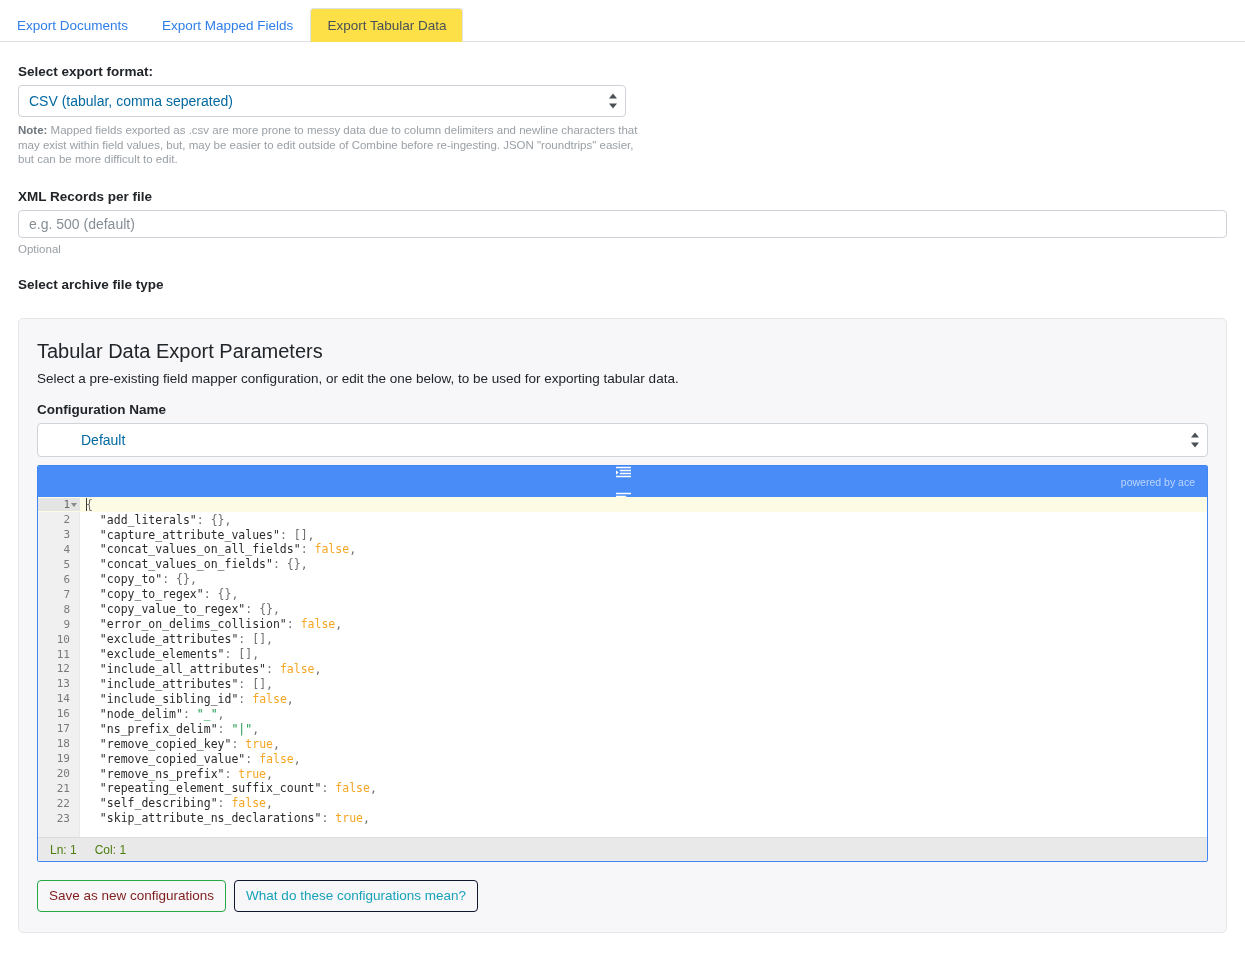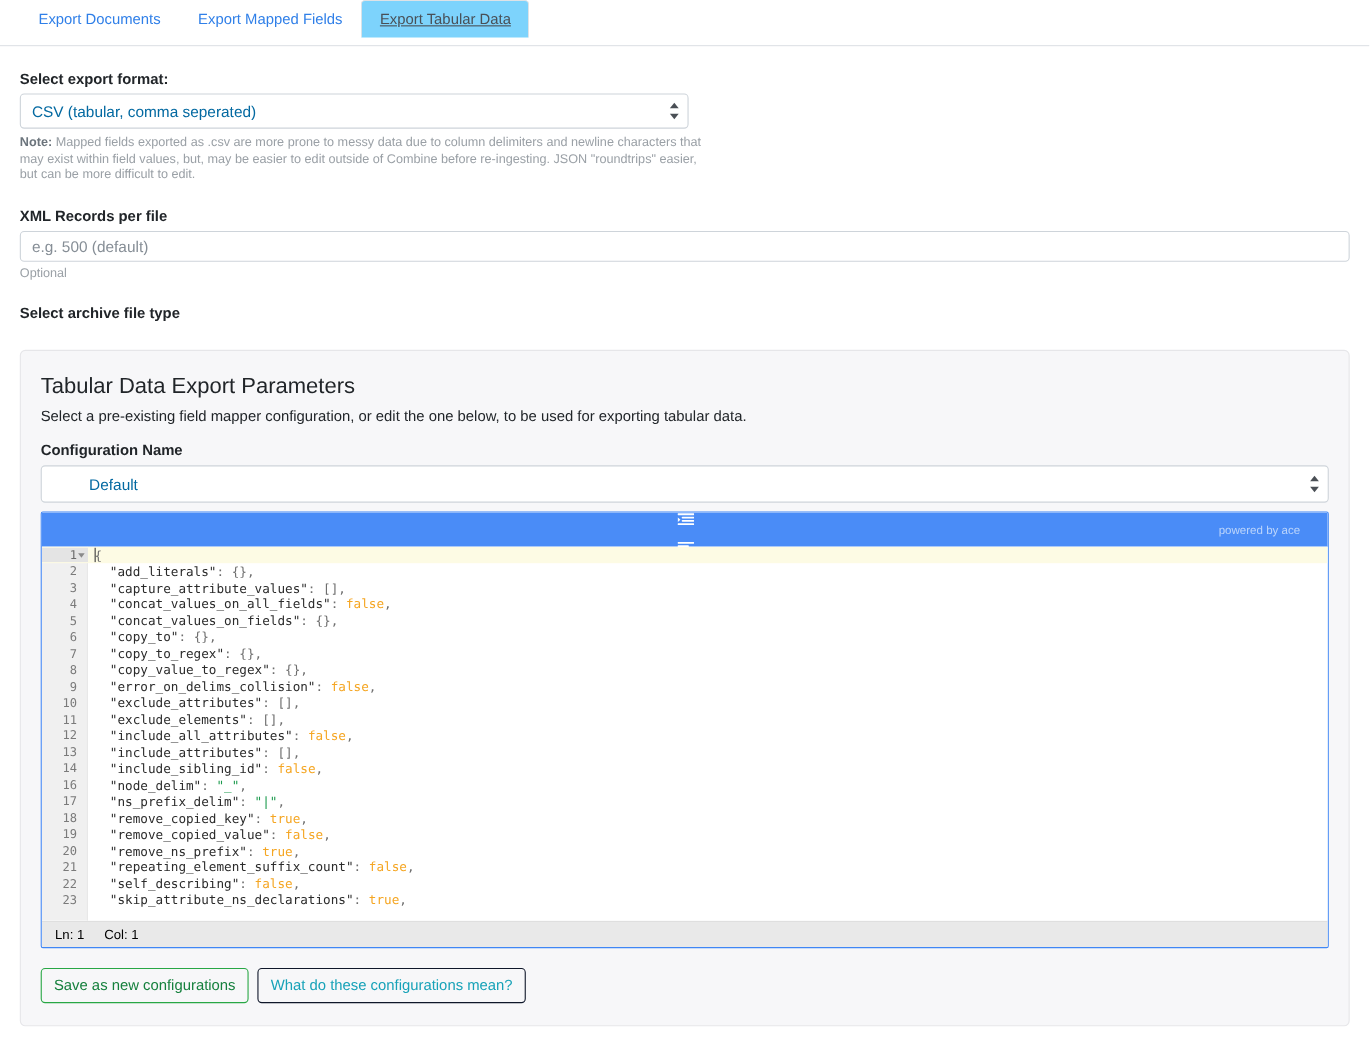--- a/index.html
+++ b/index.html
@@ -9,43 +9,41 @@
     background: #ffffff;
     font-family: "Liberation Sans", sans-serif;
     font-size: 14px;
     color: #212529;
     overflow: hidden;
   }
 
   
   .tab-bar {
     display: flex;
-    align-items: flex-start;
-    padding-left: 18px;
+    align-items: flex-end;
     height: 42px;
     border-bottom: 1px solid #dee2e6;
     position: relative;
   }
   .tab {
     padding: 9px 16px 8px 16px;
     font-size: 13.5px;
     line-height: 1.2;
     color: #2f7fe8;
     border: 1px solid transparent;
     border-bottom: none;
     border-radius: 4px 4px 0 0;
     margin-bottom: -1px;
     cursor: pointer;
     white-space: nowrap;
   }
   .tab.active {
     color: #495057;
-    background: #7dd3fc;
+    background: #fde047;
     border-color: #dee2e6 #dee2e6 #ffffff;
-    text-decoration: underline;
   }
 
   
   .page { padding: 0 18px; }
   .field-label {
     font-weight: bold;
     font-size: 13.5px;
     color: #212529;
     margin: 0 0 6px 0;
   }
@@ -155,21 +153,21 @@
   }
   .caret-dn {
     width: 0; height: 0;
     border-left: 3.5px solid transparent;
     border-right: 3.5px solid transparent;
     border-top: 4px solid #ffffff;
     display: inline-block;
   }
   .powered {
     position: absolute;
-    right: 25px; top: 50%;
+    right: 12px; top: 50%;
     transform: translateY(-50%);
     color: #bcd5fb;
     font-size: 10.5px;
   }
 
   .ace-body {
     position: relative;
     height: 340px;
     background: #ffffff;
     overflow: hidden;
@@ -222,36 +220,36 @@
 
   .ace-status {
     height: 24px;
     background: #e9e9e9;
     border-top: 1px solid #dcdcdc;
     display: flex;
     align-items: center;
     padding-left: 12px;
     gap: 18px;
     font-size: 12px;
-    color: #000000;
+    color: #4d7c0f;
     font-family: "Liberation Sans", sans-serif;
   }
 
   
   .btn-row { display: flex; gap: 8px; margin-top: 18px; }
   .btn {
     font-size: 13.5px;
     font-family: "Liberation Sans", sans-serif;
     padding: 7px 11px;
     border-radius: 4px;
     background: transparent;
     cursor: pointer;
     line-height: 1.2;
   }
-  .btn-success { color: #15803d; border: 1px solid #28a745; text-align: center; }
+  .btn-success { color: #7f1d1d; border: 1px solid #28a745; text-align: center; }
   .btn-info    { color: #17a2b8; border: 1px solid #0f172a; }
 </style>
 </head>
 <body>
 
 <div class="tab-bar">
   <div class="tab">Export Documents</div>
   <div class="tab">Export Mapped Fields</div>
   <div class="tab active">Export Tabular Data</div>
 </div>

